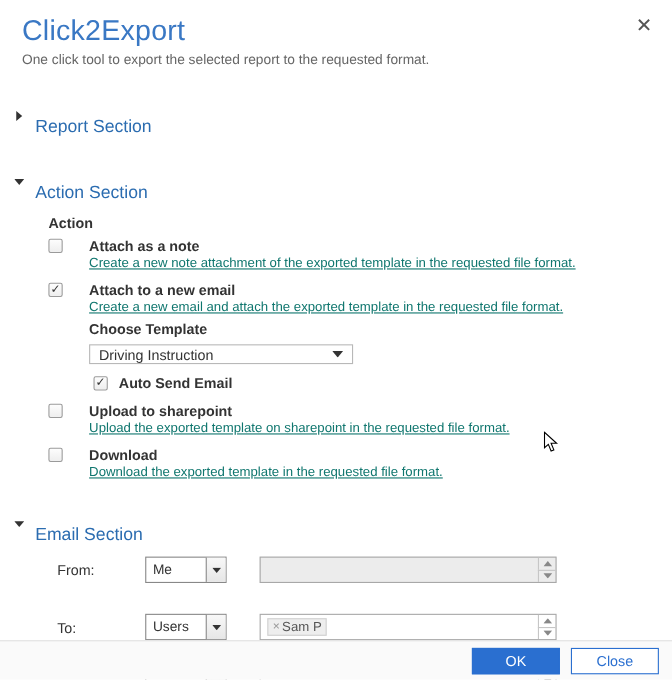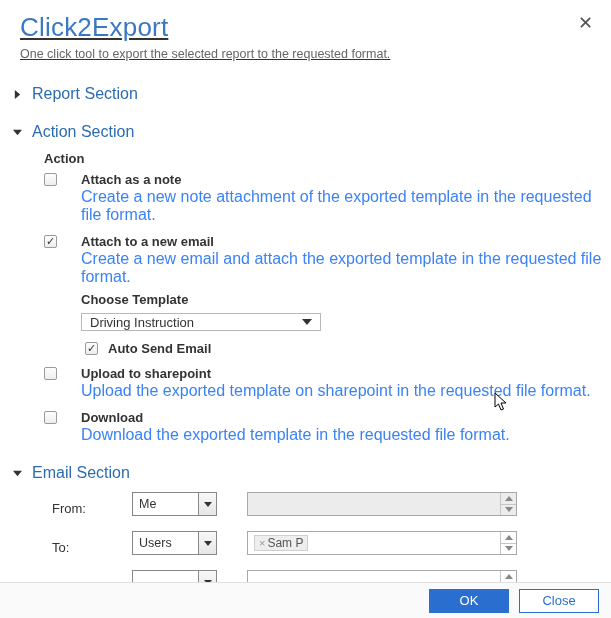--- a/index.html
+++ b/index.html
@@ -9,21 +9,20 @@
       color: #333;
       width: 611px;
       height: 618px;
       background: #fff;
       position: relative;
       overflow: hidden;
     }
     .header {
       padding: 12px 9px 8px 20px;
       position: relative;
-      text-decoration: underline;
     }
     .title {
       font-size: 26px;
       font-weight: 400;
       color: #3a78c4;
       letter-spacing: 0.2px;
     }
     .subtitle {
       color: #666;
       font-size: 12.5px;
@@ -51,20 +50,21 @@
       height: 10px;
       display: inline-flex;
       align-items: center;
       justify-content: center;
       color: #333;
     }
     .disclosure svg { width: 9px; height: 9px; }
     .section-title {
       color: #2b6cb0;
       font-size: 16px;
+      margin-top: 22px;
     }
     .section-body { padding: 6px 0 6px 44px; }
     .action-head {
       font-weight: 600;
       font-size: 13px;
       margin-bottom: 6px;
     }
     .opt {
       display: flex;
       align-items: flex-start;
@@ -83,21 +83,21 @@
       flex-shrink: 0;
     }
     .chk.checked::after {
       content: "✓";
       font-size: 11px;
       color: #333;
       line-height: 1;
     }
     .opt-body { flex: 1; }
     .opt-label { font-weight: 600; font-size: 13px; }
-    .opt-desc { color: #3b82f6; font-size: 16px; margin-top: 1px; }
+    .opt-desc { color: #0f766e; font-size: 12px; margin-top: 1px; text-decoration: underline; }
     .template-area { margin-top: 6px; }
     .template-label { font-weight: 600; font-size: 13px; margin-bottom: 6px; }
     .dropdown {
       border: 1px solid #b8b8b8;
       width: 240px;
       height: 18px;
       display: flex;
       align-items: center;
       padding: 0 8px;
       position: relative;
@@ -117,30 +117,30 @@
       gap: 10px;
       margin-top: 10px;
       margin-left: 4px;
     }
     .autosend .chk { margin-top: 0; }
     .autosend-label { font-weight: 600; font-size: 13px; }
     .separator { height: 12px; }
     .email-body { padding: 6px 0 6px 52px; }
     .field-row {
       display: flex;
-      align-items: flex-end;
-      margin-bottom: 15px;
+      align-items: center;
+      margin-bottom: 28px;
     }
     .field-label {
       width: 80px;
       font-size: 13px;
       color: #333;
     }
     .small-select {
-      width: 85px;
+      width: 74px;
       height: 24px;
       border: 1px solid #888;
       display: flex;
       align-items: center;
       padding: 0 6px;
       position: relative;
       font-size: 12.5px;
       margin-right: 30px;
     }
     .small-select .caret-box {

